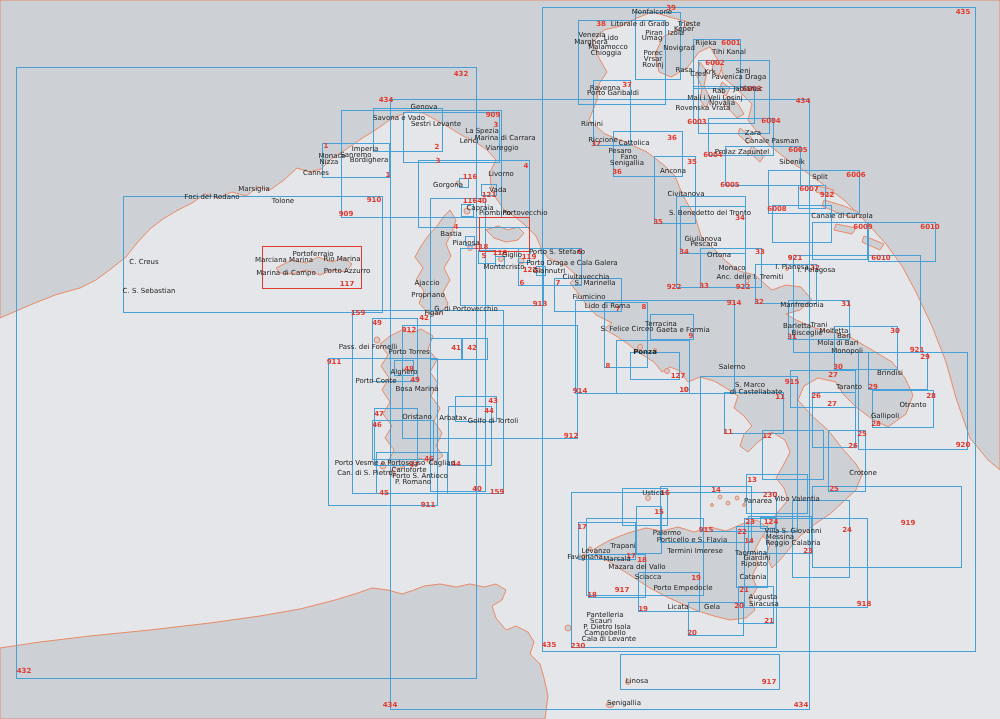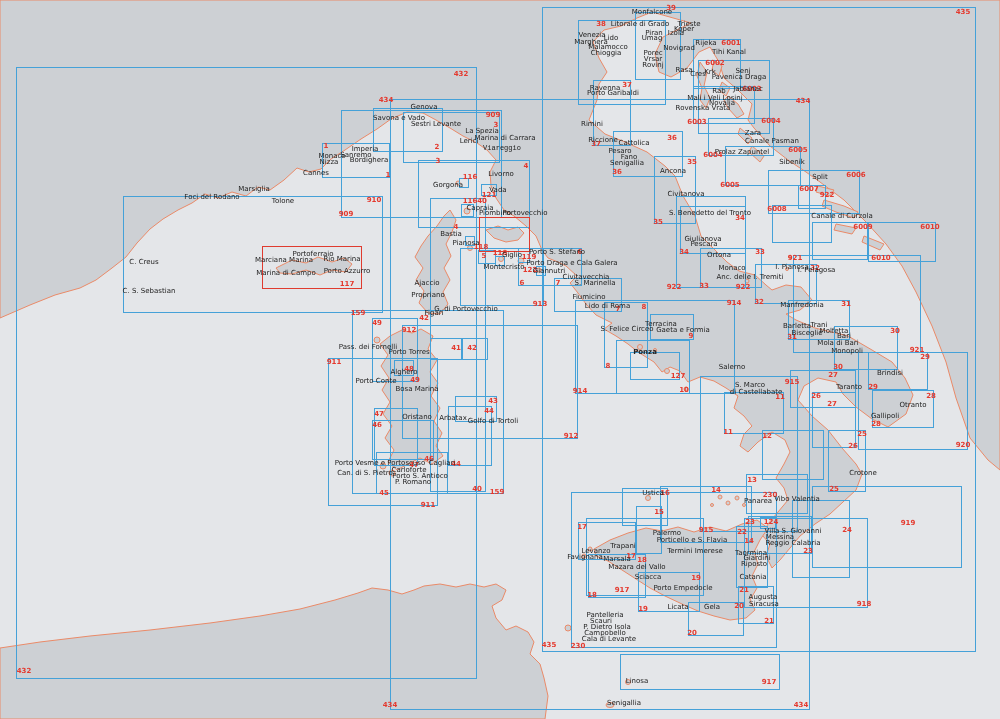--- a/index.html
+++ b/index.html
@@ -448,21 +448,21 @@
       <span class="place" style="left: 480px; top: 208px;">Capraia</span>
       <span class="place" style="left: 448px; top: 185px;">Gorgona</span>
       <span class="place" style="left: 501px; top: 174px;">Livorno</span>
       <span class="place" style="left: 498px; top: 190px;">Vada</span>
       <span class="place" style="left: 424px; top: 107px;">Genova</span>
       <span class="place" style="left: 399px; top: 118px;">Savona e Vado</span>
       <span class="place" style="left: 436px; top: 124px;">Sestri Levante</span>
       <span class="place" style="left: 482px; top: 131px;">La Spezia</span>
       <span class="place" style="left: 469px; top: 141px;">Lerici</span>
       <span class="place" style="left: 505px; top: 138px;">Marina di Carrara</span>
-      <span class="place" style="left: 502px; top: 148px; font-family: Liberation Mono, monospace;">Viareggio</span>
+      <span class="place" style="left: 502px; top: 148px;">Viareggio</span>
       <span class="place" style="left: 365px; top: 149px;">Imperia</span>
       <span class="place" style="left: 356px; top: 155px;">Sanremo</span>
       <span class="place" style="left: 369px; top: 160px;">Bordighera</span>
       <span class="place" style="left: 332px; top: 156px;">Monaco</span>
       <span class="place" style="left: 329px; top: 162px;">Nizza</span>
       <span class="place" style="left: 316px; top: 173px;">Cannes</span>
       <span class="place" style="left: 254px; top: 189px;">Marsiglia</span>
       <span class="place" style="left: 212px; top: 197px;">Foci del Rodano</span>
       <span class="place" style="left: 283px; top: 201px;">Tolone</span>
       <span class="place" style="left: 144px; top: 262px;">C. Creus</span>

